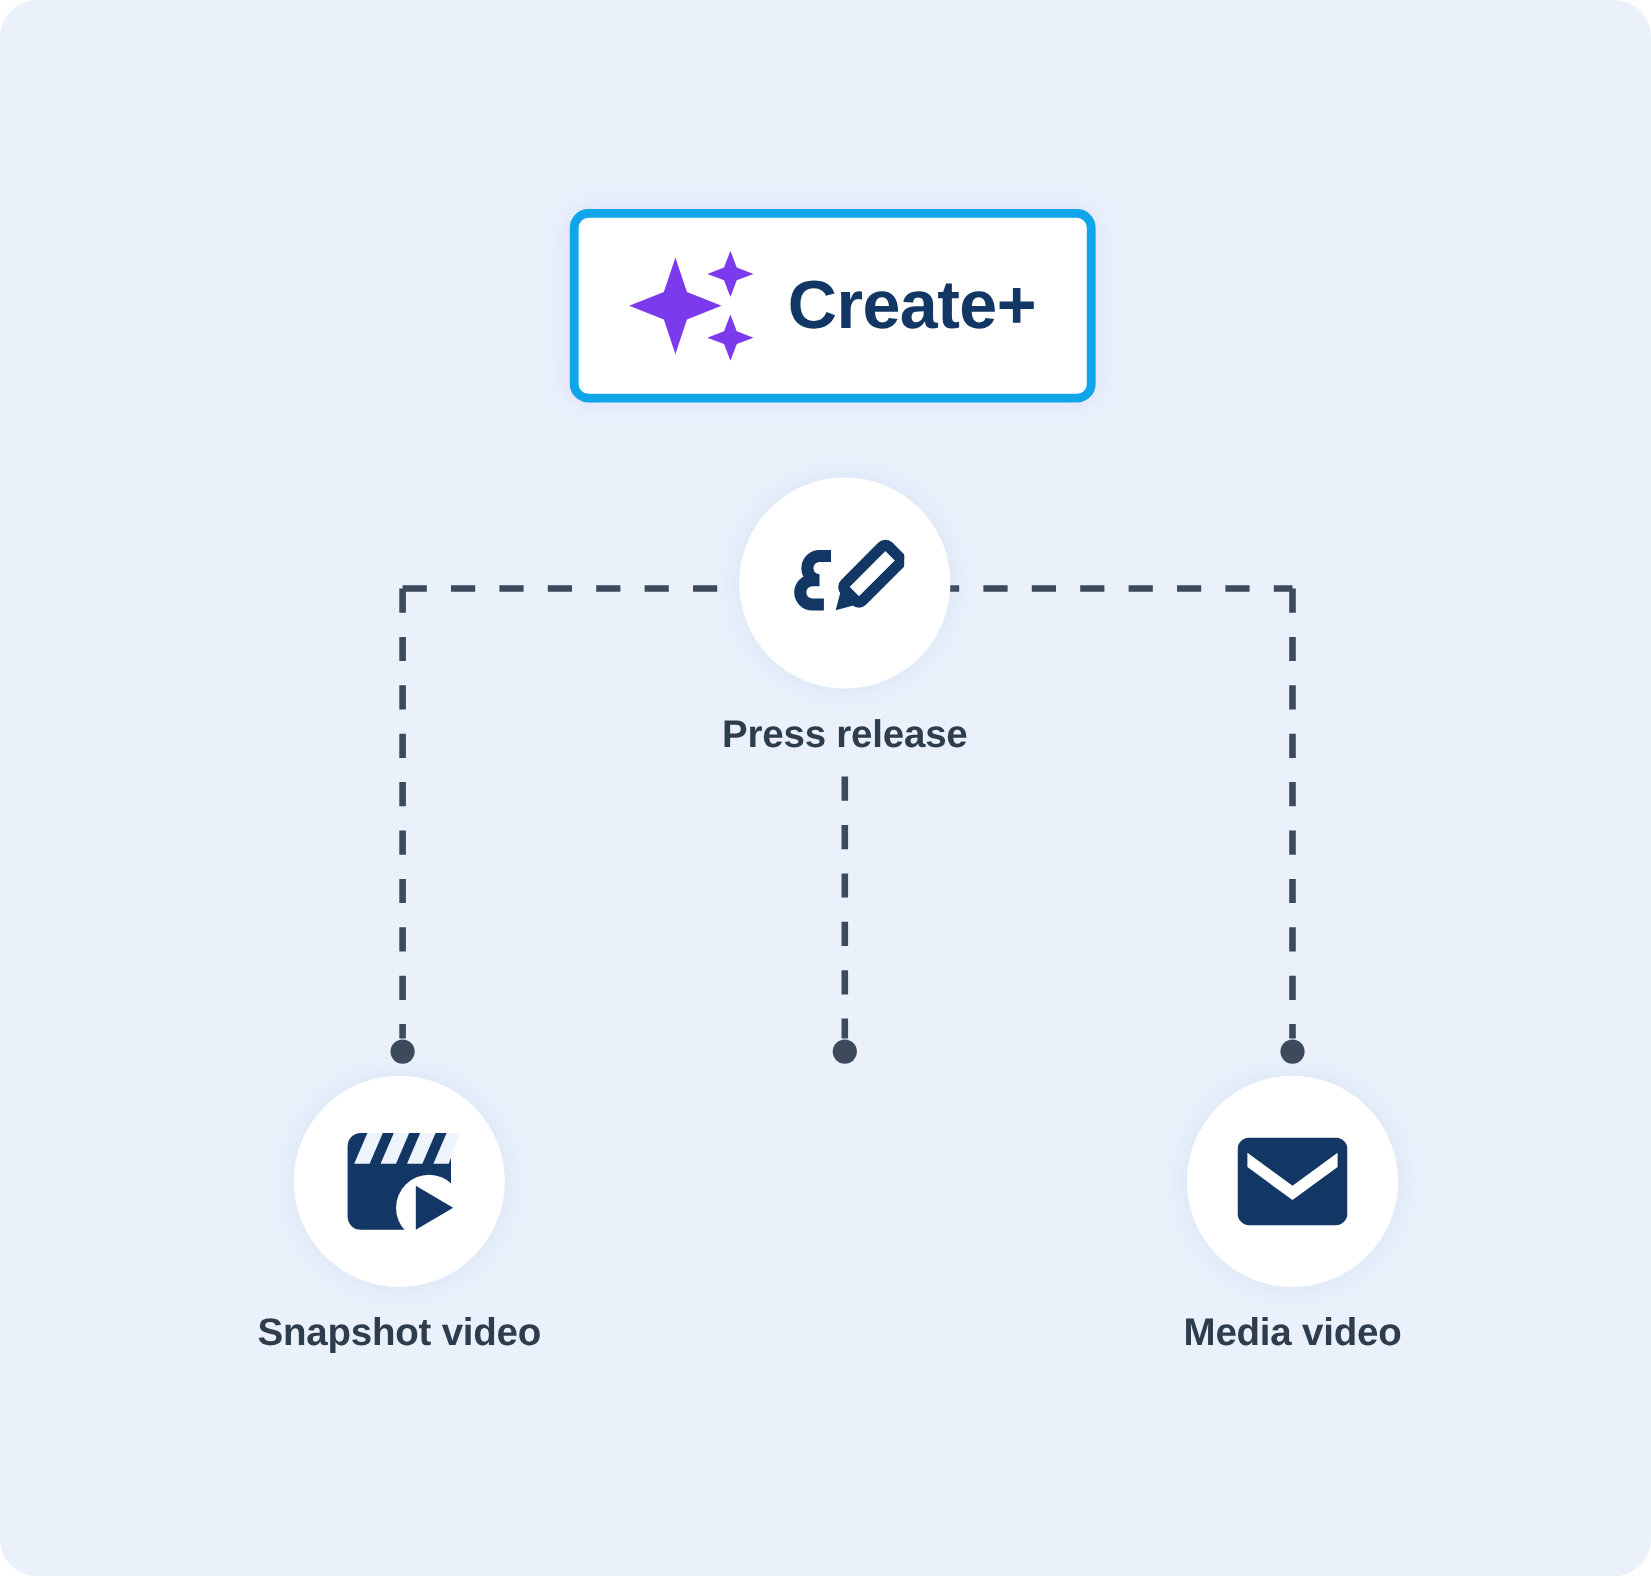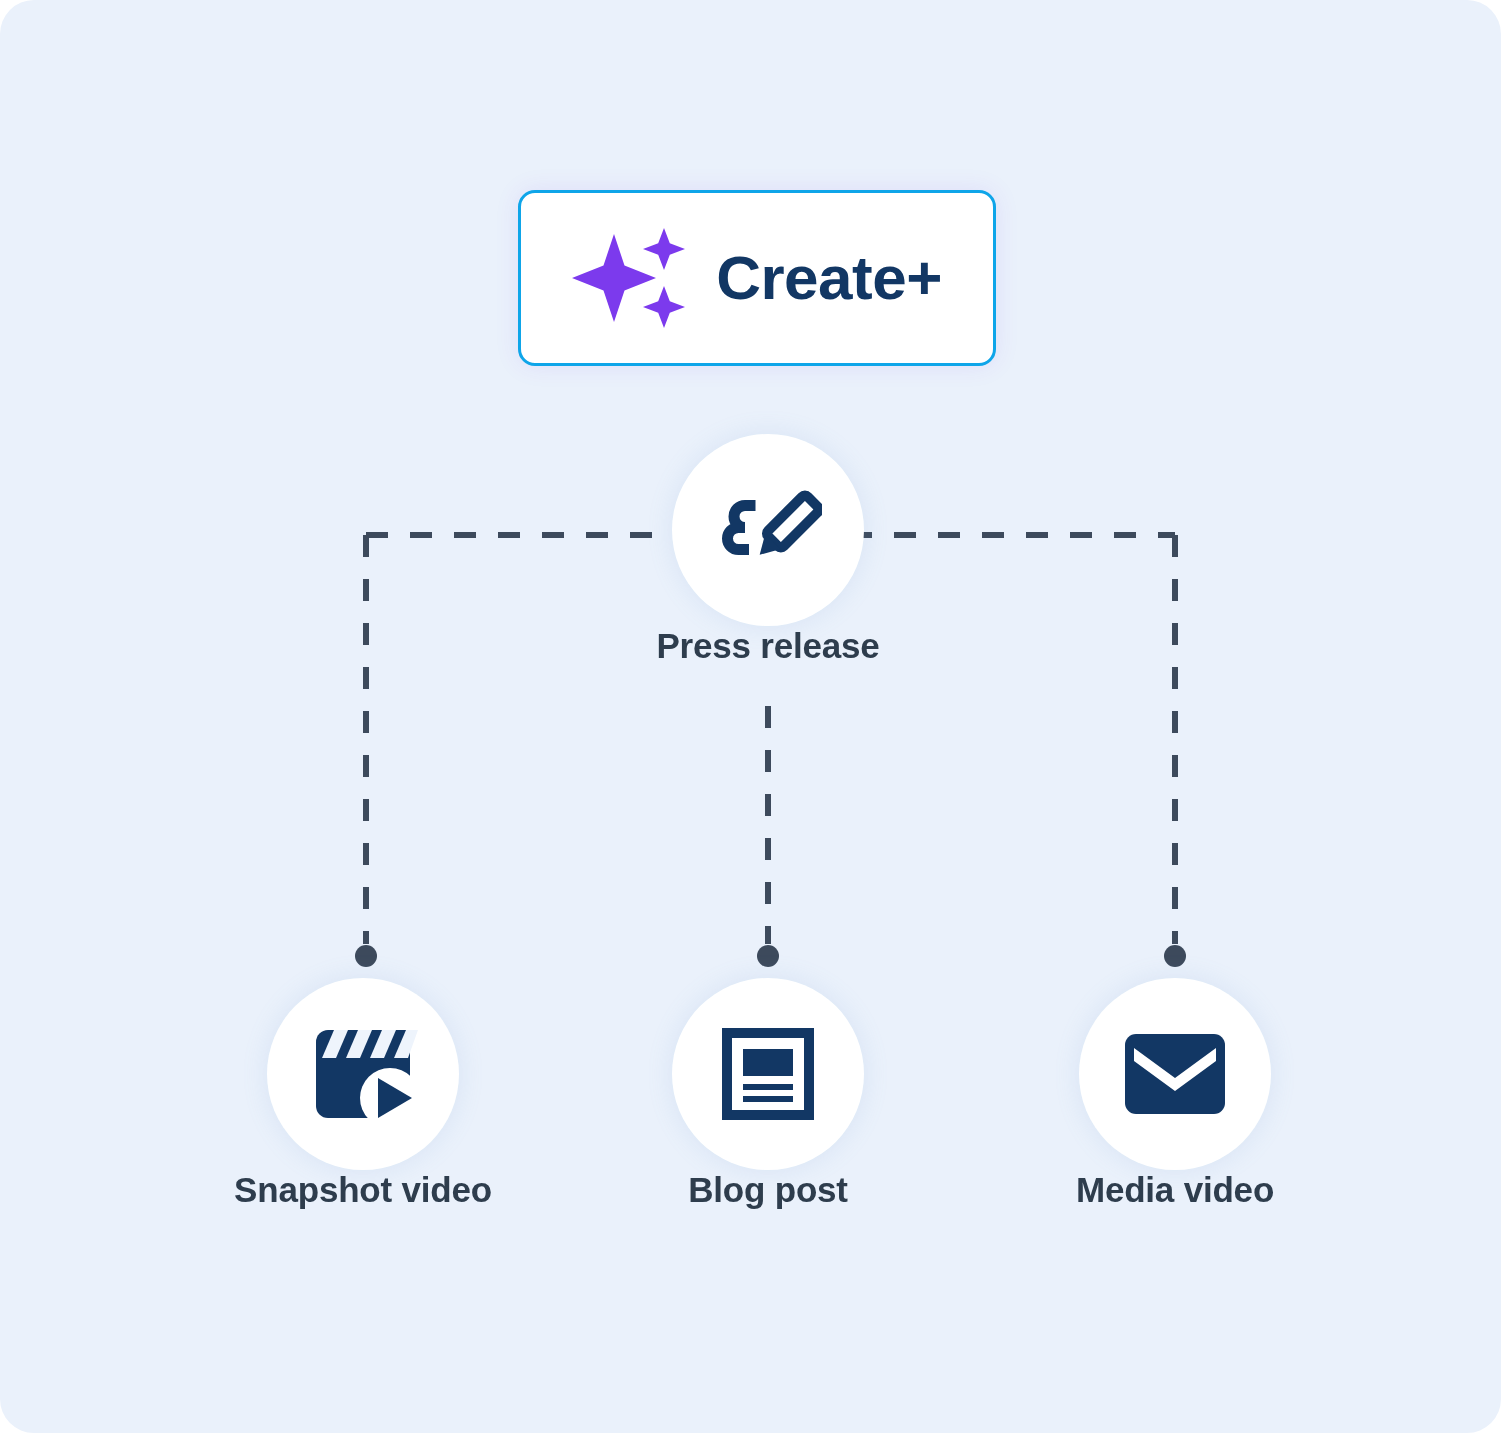--- a/index.html
+++ b/index.html
@@ -35,21 +35,21 @@
 
   
   #create-button {
     position: absolute;
     left: 518px;
     top: 190px;
     width: 478px;
     height: 176px;
     box-sizing: border-box;
     background: #ffffff;
-    border: 3px solid #0ea5e9;
+    border: 8px solid #0ea5e9;
     border-radius: 17px;
     display: flex;
     align-items: center;
     justify-content: center;
     gap: 26px;
     box-shadow: 0 0 24px rgba(124, 58, 237, 0.10);
   }
   #create-button .sparkle-icon {
     width: 118px;
     height: 104px;
@@ -80,20 +80,21 @@
     background: #ffffff;
     display: flex;
     align-items: center;
     justify-content: center;
     box-shadow: 0 0 26px rgba(120, 160, 210, 0.16);
   }
   .node-circle svg {
     display: block;
   }
   .node-label {
+    margin-top: 22px;
     font-size: 35px;
     font-weight: bold;
     color: #2e3d4d;
     white-space: nowrap;
     letter-spacing: -0.2px;
   }
 
   #node-press-release { left: 672px; top: 434px; }
   #node-snapshot-video { left: 267px; top: 978px; }
   #node-blog-post { left: 672px; top: 978px; }
@@ -164,31 +165,20 @@
             <path d="M74 8 L88 8 L76 36 L62 36 Z"></path>
             <path d="M98 8 L110 8 L100 36 L86 36 Z"></path>
           </g>
         </g>
         <path fill="#123764" d="M70 56 L104 76 L70 96 Z"></path>
       </svg>
     </div>
     <div class="node-label">Snapshot video</div>
   </div>
 
-  <div class="node" id="node-blog-post">
-    <div class="node-circle">
-      <svg width="92" height="92" viewBox="0 0 92 92" aria-hidden="true">
-        <rect x="4" y="4" width="84" height="84" fill="none" stroke="#123764" stroke-width="12"></rect>
-        <rect x="21" y="21" width="50" height="27" fill="#123764"></rect>
-        <rect x="21" y="56" width="50" height="6" fill="#123764"></rect>
-        <rect x="21" y="68" width="50" height="6" fill="#123764"></rect>
-      </svg>
-    </div>
-    <div class="node-label">Blog post</div>
-  </div>
 
   <div class="node" id="node-media-pitch">
     <div class="node-circle">
       <svg width="100" height="80" viewBox="0 0 100 80" aria-hidden="true">
         <rect x="0" y="0" width="100" height="80" rx="11" fill="#123764"></rect>
         <path d="M9 14 L50 44 L91 14 L91 27 L50 57 L9 27 Z" fill="#ffffff"></path>
       </svg>
     </div>
     <div class="node-label">Media video</div>
   </div>

